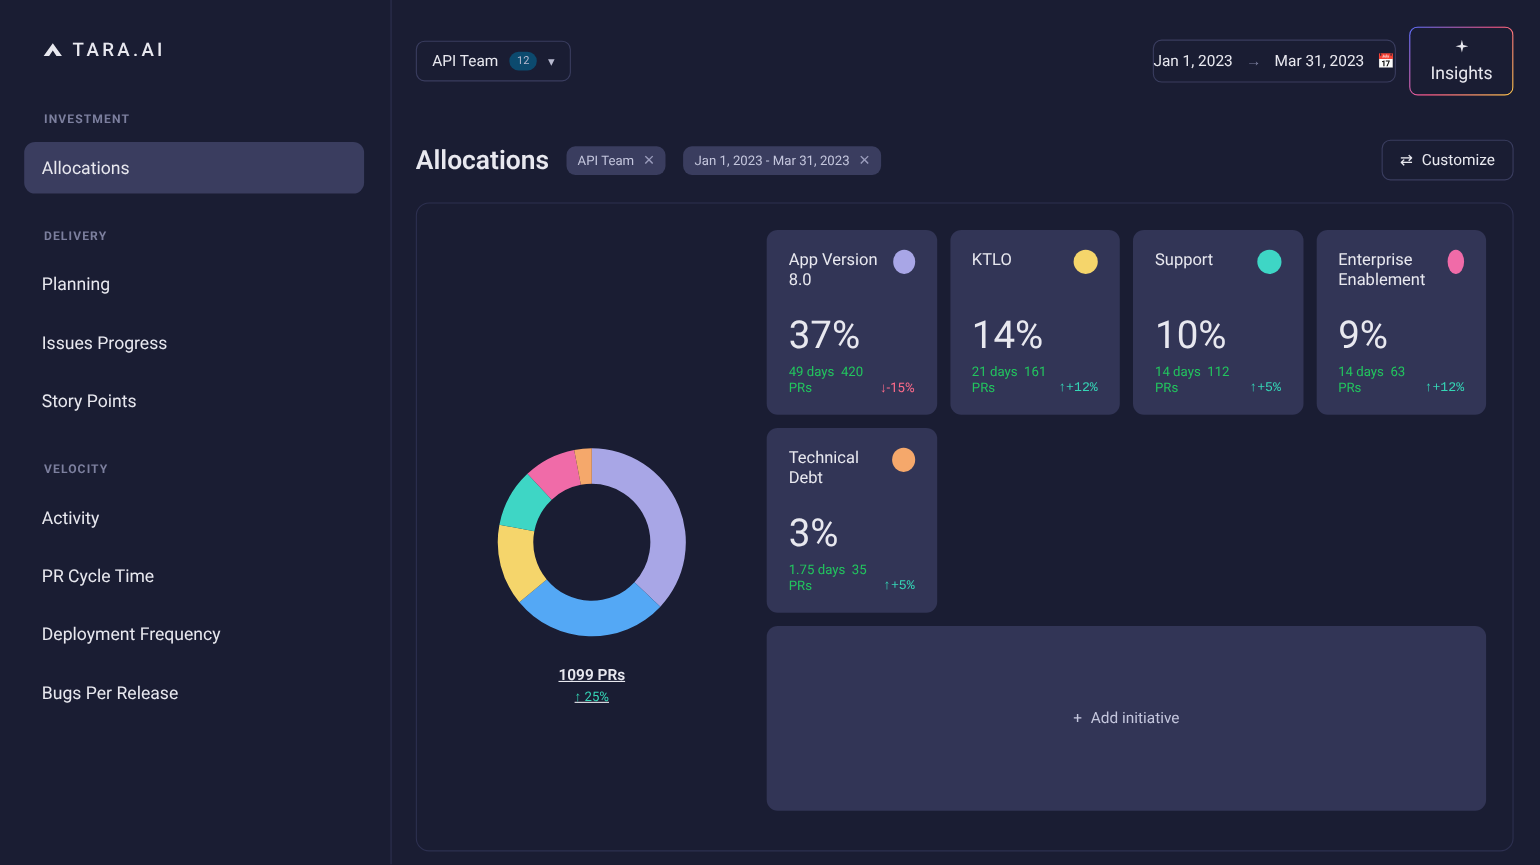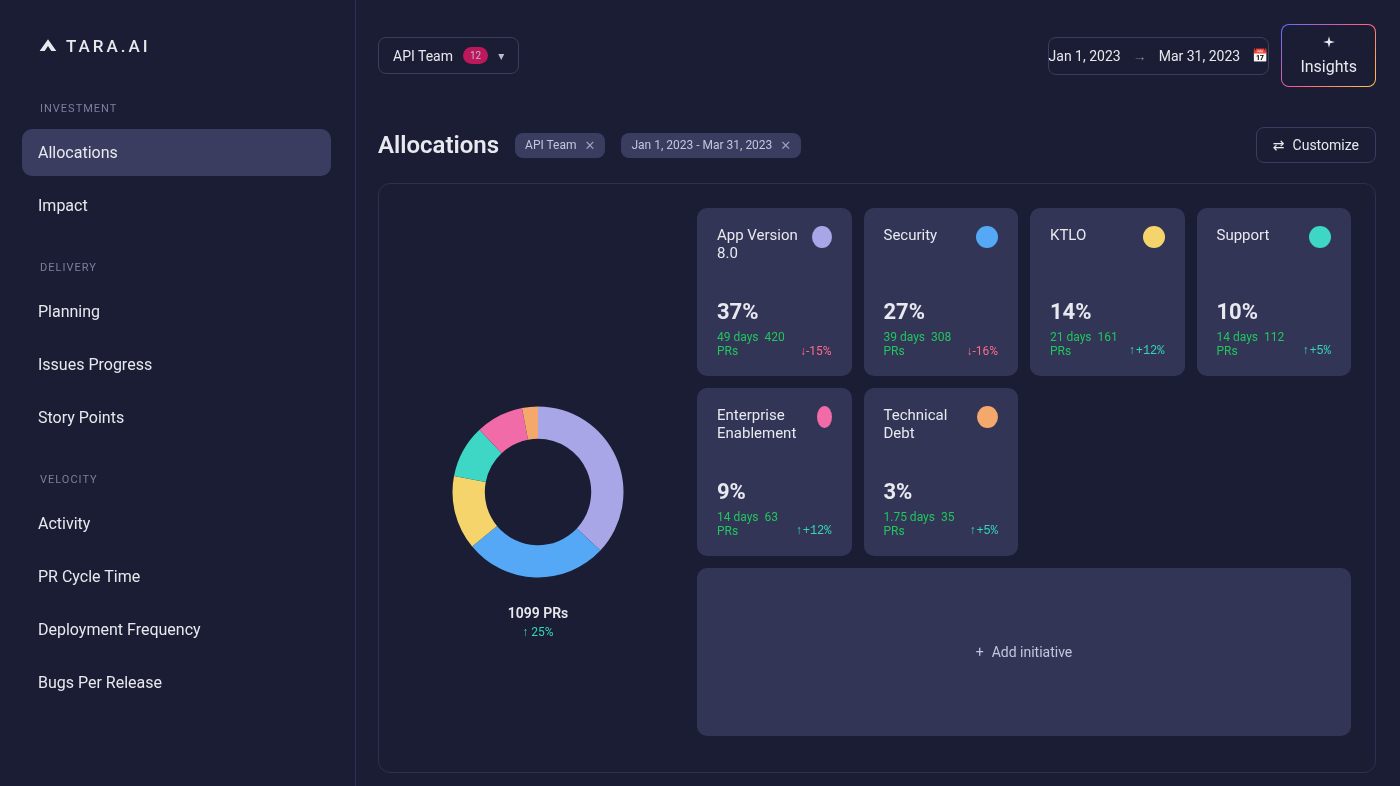--- a/index.html
+++ b/index.html
@@ -29,20 +29,21 @@
   .logo-icon {
     width: 20px;
     height: 20px;
   }
   .section-label {
     font-size: 11px;
     letter-spacing: 1px;
     color: #7c7f9e;
     margin-bottom: 14px;
     padding-left: 2px;
+    font-weight: bold;
   }
   .nav-item {
     font-size: 16px;
     padding: 14px 16px;
     border-radius: 10px;
     margin-bottom: 6px;
     cursor: pointer;
     color: #e8e8ef;
     margin-left: -16px;
   }
@@ -64,21 +65,21 @@
     display: flex;
     align-items: center;
     gap: 10px;
     border: 1px solid #3a3d5f;
     border-radius: 8px;
     padding: 9px 14px;
     cursor: pointer;
     font-size: 14px;
   }
   .badge-count {
-    background: #be185d;
+    background: #0c4a6e;
     border-radius: 10px;
     font-size: 10px;
     padding: 3px 7px;
     color: #b8bad0;
   }
   .chevron { color: #b8bad0; font-size: 12px; }
   .spacer { flex: 1; }
   .date-range {
     display: flex;
     align-items: center;
@@ -144,21 +145,21 @@
   }
   .donut-panel {
     width: 270px;
     display: flex;
     flex-direction: column;
     align-items: center;
     justify-content: center;
     gap: 18px;
   }
   .donut-svg { width: 190px; height: 190px; margin-top: 80px;}
-  .donut-caption { text-align: center; }
+  .donut-caption { text-align: center; text-decoration: underline; }
   .donut-total { font-size: 14px; font-weight: 600; }
   .donut-change { font-size: 12px; color: #35d6b6; margin-top: 4px; }
   .cards-grid {
     flex: 1;
     display: grid;
     grid-template-columns: 1fr 1fr 1fr 1fr;
     grid-template-rows: repeat(3, 1fr) auto;
     gap: 12px;
   }
   .card {
@@ -171,21 +172,21 @@
     cursor: pointer;
   }
   .card-top {
     display: flex;
     justify-content: space-between;
     align-items: flex-start;
   }
   .card-title { font-size: 15px; color: #e8e8ef; }
   .dot { width: 22px; height: 22px; border-radius: 50%; }
   .card-bottom { display: flex; justify-content: space-between; align-items: flex-end; }
-  .pct { font-size: 22px; font-weight: 700; margin-bottom: 6px; }
+  .pct { font-size: 35px; font-weight: 400; margin-bottom: 6px; }
   .meta { font-size: 12px; color: #22c55e; }
   .delta { font-size: 12px; }
   .delta.up { color: #35d6b6; font-family: Liberation Mono, monospace; }
   .delta.down { color: #ff6b8a; }
   .add-init {
     grid-column: 1 / -1;
     background: #323556;
     border-radius: 10px;
     display: flex;
     align-items: center;
@@ -204,21 +205,20 @@
   <div class="logo">
     <svg class="logo-icon" viewBox="0 0 24 24" fill="none">
       <path d="M2 18 L12 4 L22 18 L16 18 L12 12 L8 18 Z" fill="#e8e8ef"></path>
     </svg>
     <span>TARA.AI</span>
   </div>
   <div id="nav-root">
       <div class="nav-section">
         <div class="section-label">INVESTMENT</div>
         <div class="nav-item active">Allocations</div>
-        <div class="nav-item">Impact</div>
       </div>
       <div class="nav-section">
         <div class="section-label">DELIVERY</div>
         <div class="nav-item">Planning</div>
         <div class="nav-item">Issues Progress</div>
         <div class="nav-item">Story Points</div>
       </div>
       <div class="nav-section">
         <div class="section-label">VELOCITY</div>
         <div class="nav-item">Activity</div>
@@ -292,33 +292,20 @@
     <div class="card-bottom">
       <div>
         <div class="pct">37%</div>
         <div class="meta">49 days&nbsp;&nbsp;420 PRs</div>
       </div>
       <div class="delta down">↓-15%</div>
     </div>
         </div>
         <div class="card">
     <div class="card-top">
-      <div class="card-title">Security</div>
-      <div class="dot" style="background:#54a8f5"></div>
-    </div>
-    <div class="card-bottom">
-      <div>
-        <div class="pct">27%</div>
-        <div class="meta">39 days&nbsp;&nbsp;308 PRs</div>
-      </div>
-      <div class="delta down">↓-16%</div>
-    </div>
-        </div>
-        <div class="card">
-    <div class="card-top">
       <div class="card-title">KTLO</div>
       <div class="dot" style="background:#f5d56b"></div>
     </div>
     <div class="card-bottom">
       <div>
         <div class="pct">14%</div>
         <div class="meta">21 days&nbsp;&nbsp;161 PRs</div>
       </div>
       <div class="delta up">↑+12%</div>
     </div>

